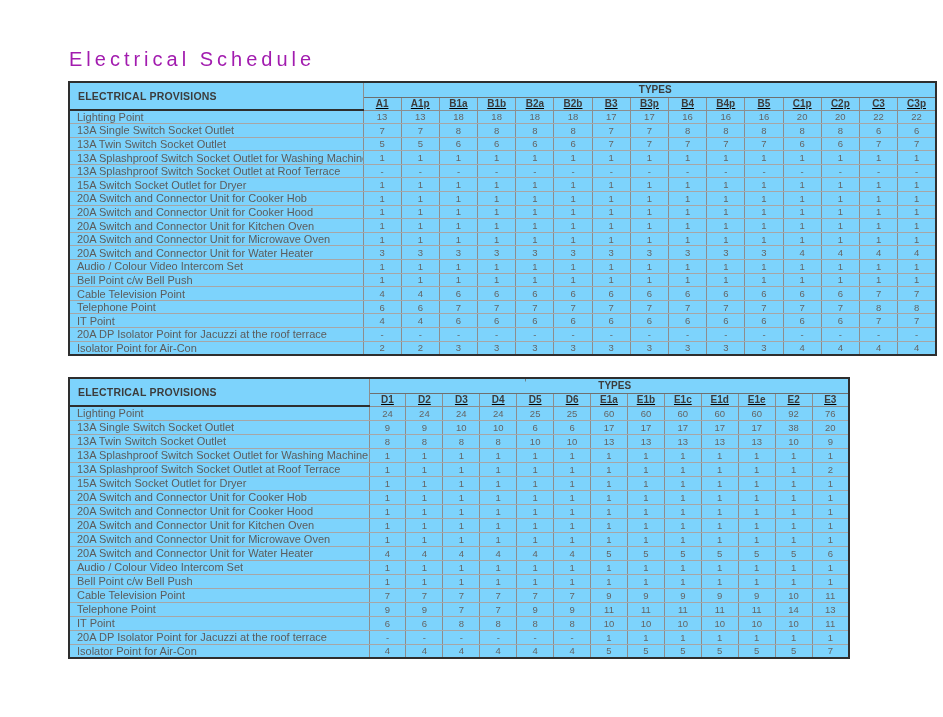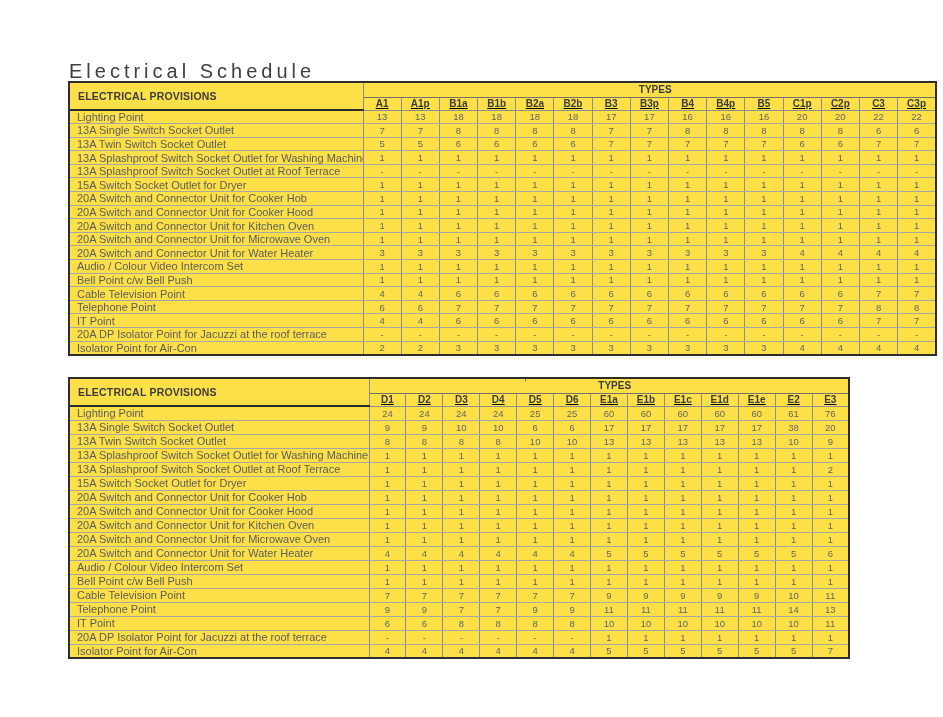--- a/index.html
+++ b/index.html
@@ -6,28 +6,28 @@
   body {
     width: 943px; height: 717px;
     background: #ffffff;
     position: relative;
     overflow: hidden;
     font-family: "Liberation Sans", sans-serif;
   }
   .page-title {
     position: absolute; left: 69px; top: 48px;
     font-size: 20px; font-weight: 400;
-    letter-spacing: 4px; color: #404040; margin-top: 12px;
+    letter-spacing: 4px; color: #a21caf;
   }
   table.schedule {
     position: absolute;
     border-collapse: collapse;
     table-layout: fixed;
     border: 2px solid #2e2e2e;
-    background: #fde047;
+    background: #7dd3fc;
   }
   .t1 { left: 68px; top: 81px;  width: 869px; }
   .t2 { left: 68px; top: 377px; width: 782px; }
   .t1 col.label-col { width: 294px; }
   .t2 col.label-col { width: 300px; }
   th, td {
     border: 1px solid #8d8d8d;
     padding: 0; overflow: hidden; white-space: nowrap;
   }
   tbody td { border-top-color: #a6a6a6; border-bottom-color: #a6a6a6; }
@@ -475,21 +475,21 @@
         <td class="value-cell">24</td>
         <td class="value-cell">24</td>
         <td class="value-cell">24</td>
         <td class="value-cell">25</td>
         <td class="value-cell">25</td>
         <td class="value-cell">60</td>
         <td class="value-cell">60</td>
         <td class="value-cell">60</td>
         <td class="value-cell">60</td>
         <td class="value-cell">60</td>
-        <td class="value-cell">61</td>
+        <td class="value-cell">92</td>
         <td class="value-cell">76</td>
       </tr>
       <tr>
         <td class="label-cell">13A Single Switch Socket Outlet</td>
         <td class="value-cell">9</td>
         <td class="value-cell">9</td>
         <td class="value-cell">10</td>
         <td class="value-cell">10</td>
         <td class="value-cell">6</td>
         <td class="value-cell">6</td>

